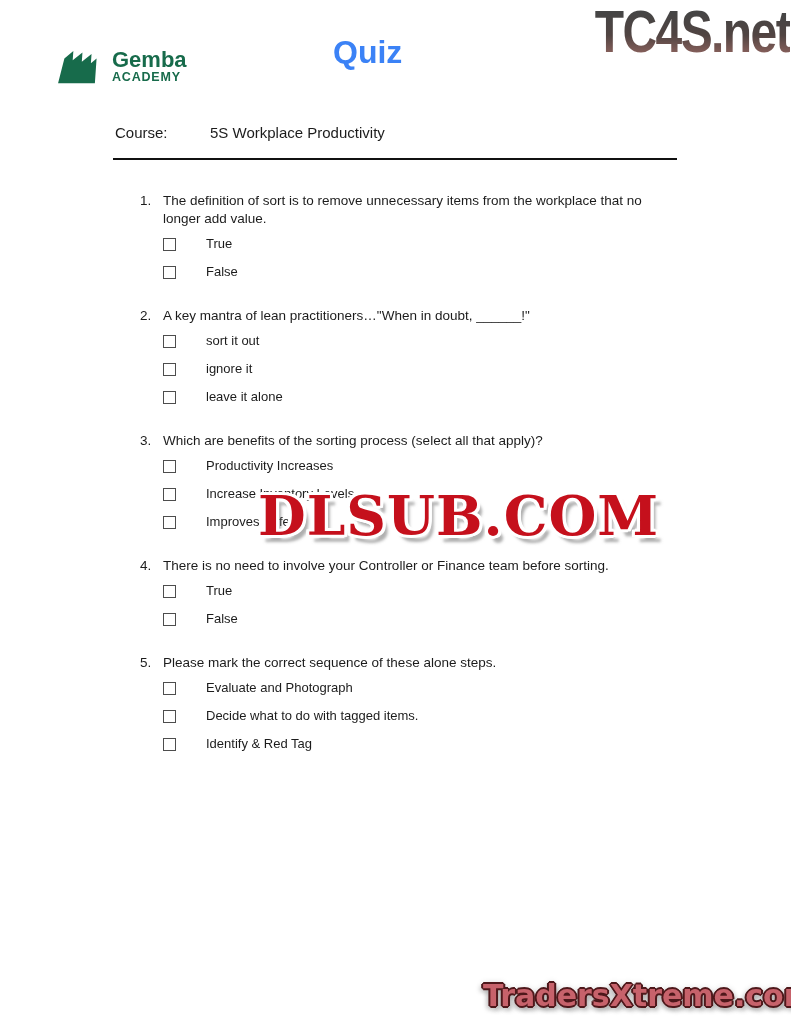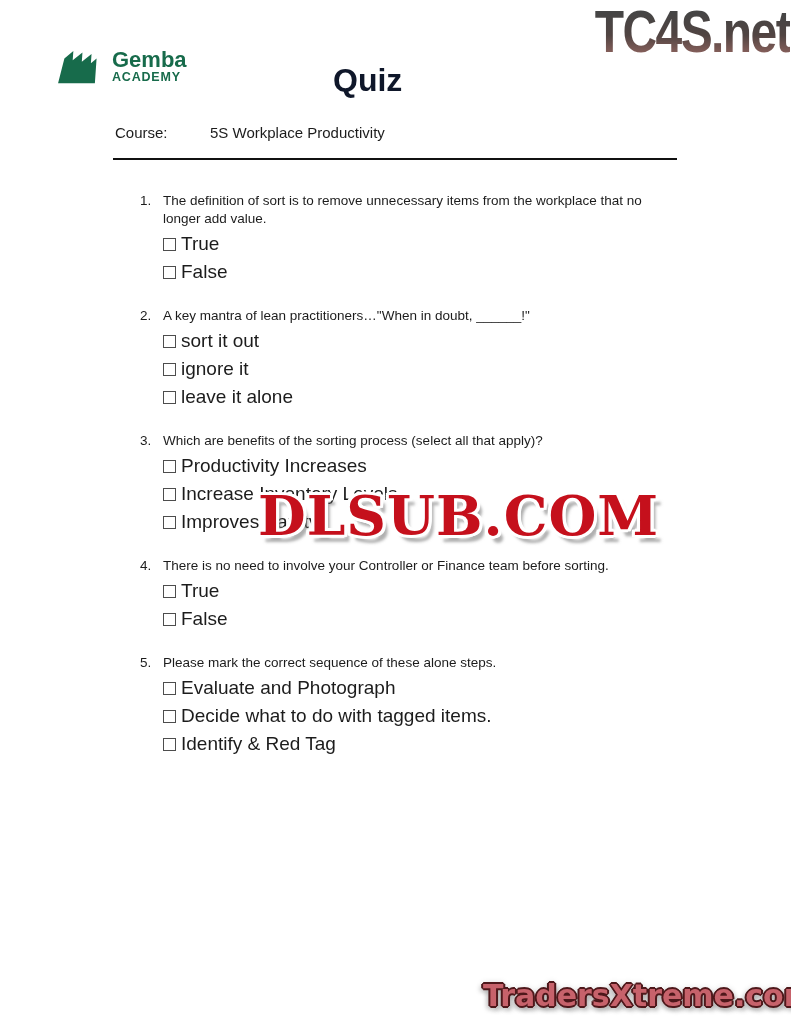--- a/index.html
+++ b/index.html
@@ -33,22 +33,22 @@
   
   .logo{position:absolute;left:55px;top:44px;display:flex;align-items:flex-end;gap:8px;}
   .logo-icon{width:46px;height:39px;margin-top:2px;}
   .logo-icon path{fill:var(--brand-green);}
   .logo-text{margin-left:3px;}
   .logo-line1{font-size:22px;font-weight:bold;color:var(--brand-green);line-height:21px;}
   .logo-line2{font-size:12.5px;font-weight:bold;color:var(--brand-green);letter-spacing:0.8px;line-height:15px;}
 
   
   .quiz-title{
-    position:absolute;left:333px;top:62px;margin:0;
-    font-size:32px;font-weight:bold;color:#0f172a;line-height:1.15;
+    position:absolute;left:333px;top:34px;margin:0;
+    font-size:32px;font-weight:bold;color:#3b82f6;line-height:1.15;
   }
 
   
   .meta{position:absolute;left:115px;top:124px;font-size:15px;}
   .meta-row{display:flex;height:18px;line-height:18px;}
   .meta-label{width:95px;flex:none;}
   .rule{position:absolute;left:113px;top:158px;width:564px;height:2px;background:#111;}
 
   
   .questions{position:absolute;left:140px;top:192px;width:540px;}
@@ -57,21 +57,21 @@
   .q-head{display:flex;font-size:13.5px;line-height:18px;}
   .q-num{width:23px;flex:none;}
   .q-text{width:505px;}
   .options{margin-top:9px;margin-left:23px;}
   .option{display:flex;align-items:center;height:14px;margin-bottom:14px;cursor:default;}
   .option:last-child{margin-bottom:0;}
   .checkbox{
     width:13px;height:13px;flex:none;
     border:1px solid #4d4d4d;background:#fff;margin-right:5px;
   }
-  .option-label{font-size:19px;line-height:14px;white-space:nowrap;}
+  .option-label{font-size:13px;line-height:14px;white-space:nowrap;margin-left:25px;}
 
   
   .dlsub{
     position:absolute;left:258px;top:486px;
     font-family:"DejaVu Serif",serif;font-weight:bold;
     font-size:55px;letter-spacing:1px;line-height:1.1;white-space:nowrap;
     color:var(--watermark-red);
     text-shadow:
       -3px 0 0 #fff, 3px 0 0 #fff, 0 -3px 0 #fff, 0 3px 0 #fff,
       -2px -2px 0 #fff, 2px -2px 0 #fff, -2px 2px 0 #fff, 2px 2px 0 #fff,

